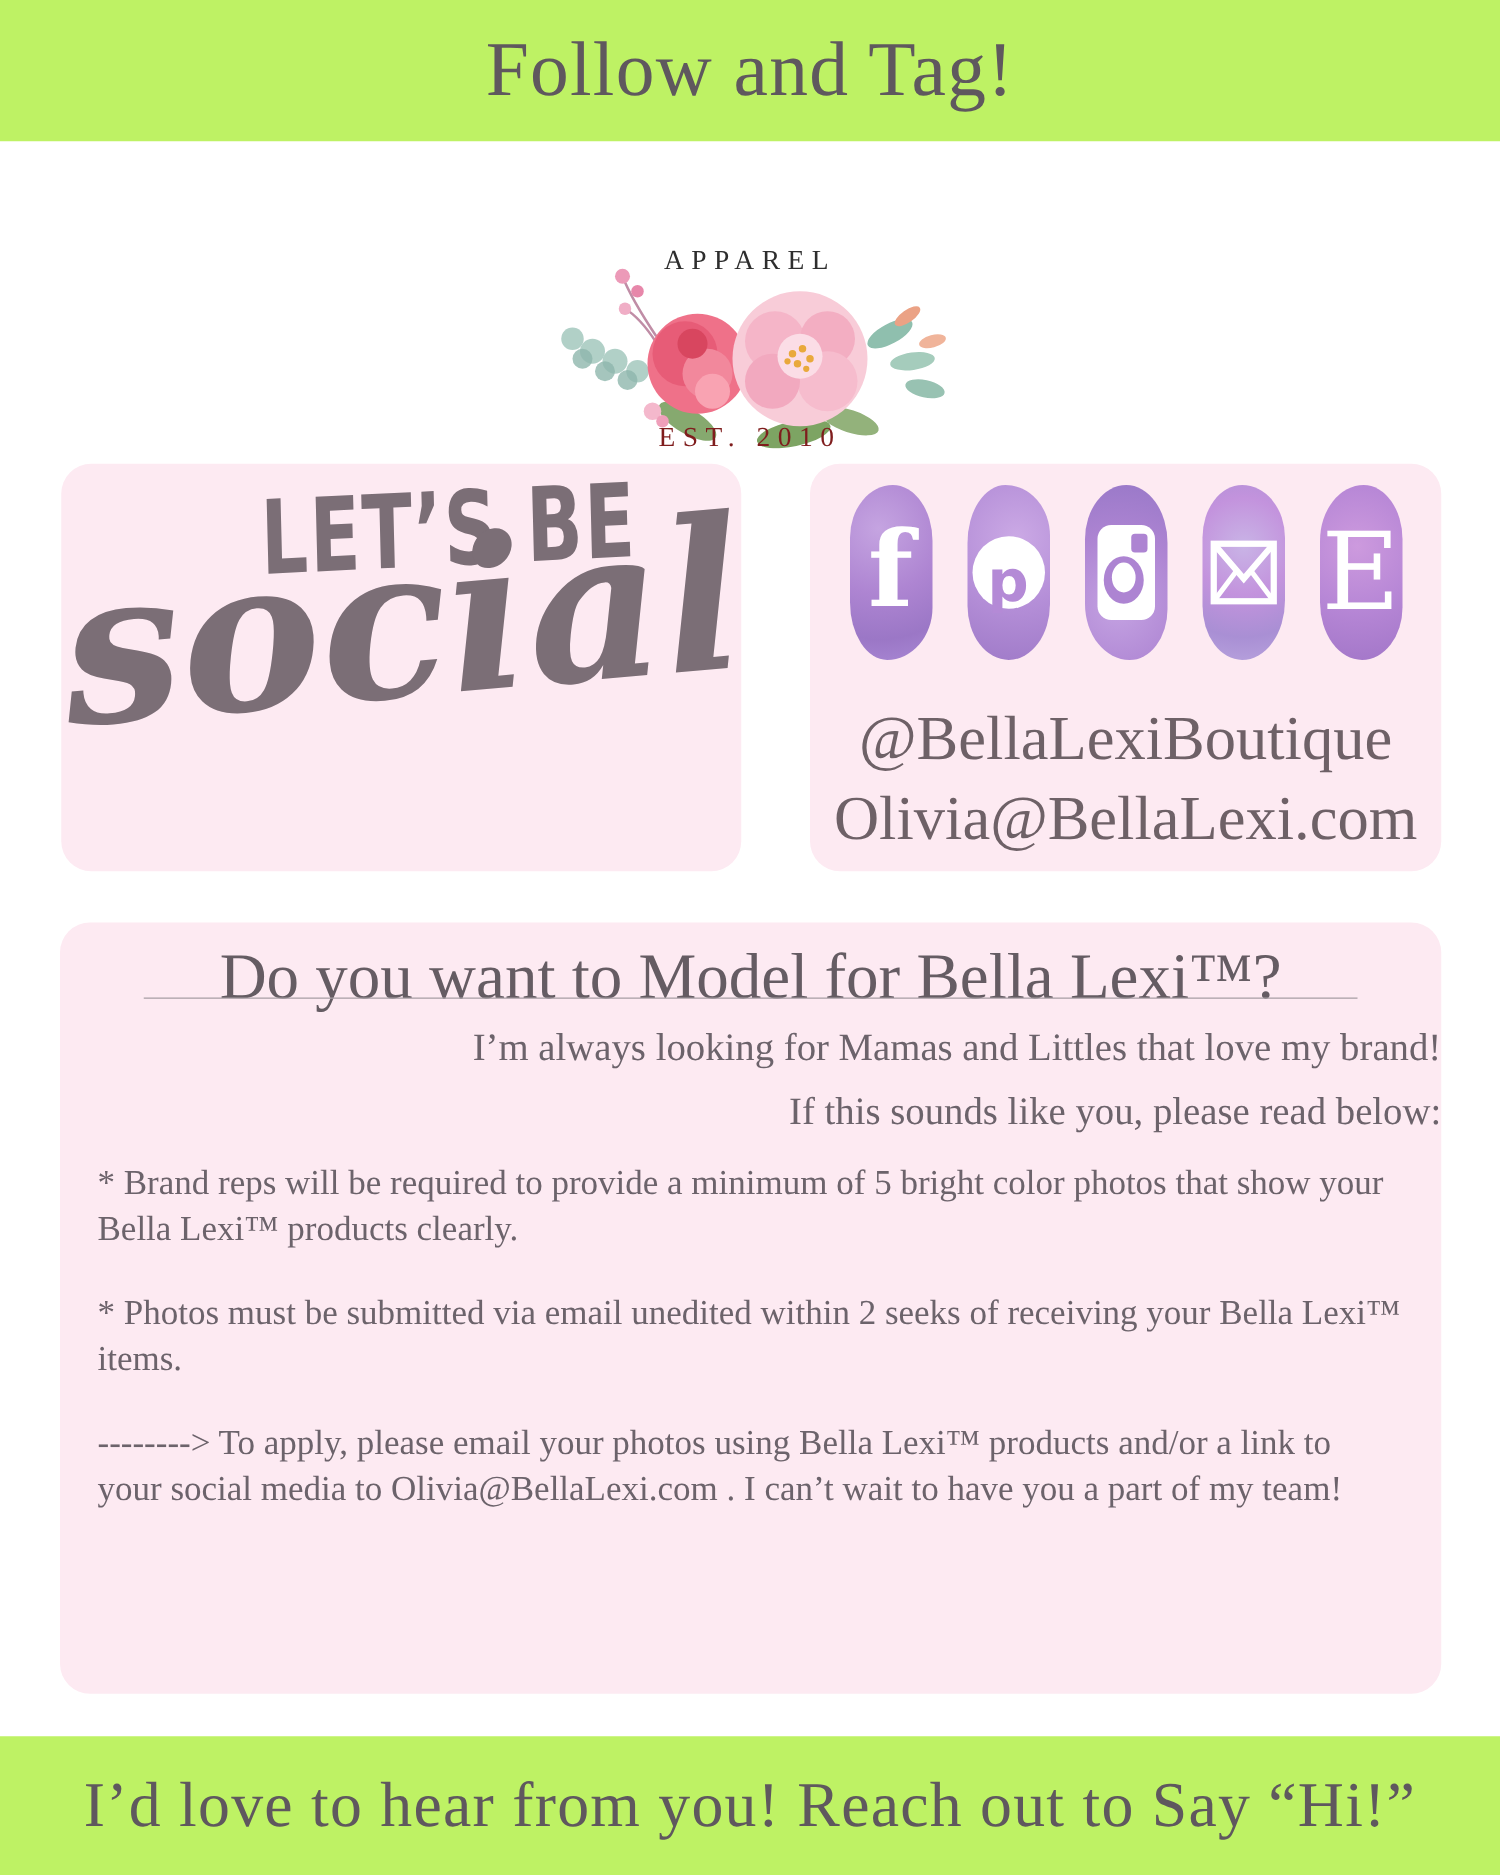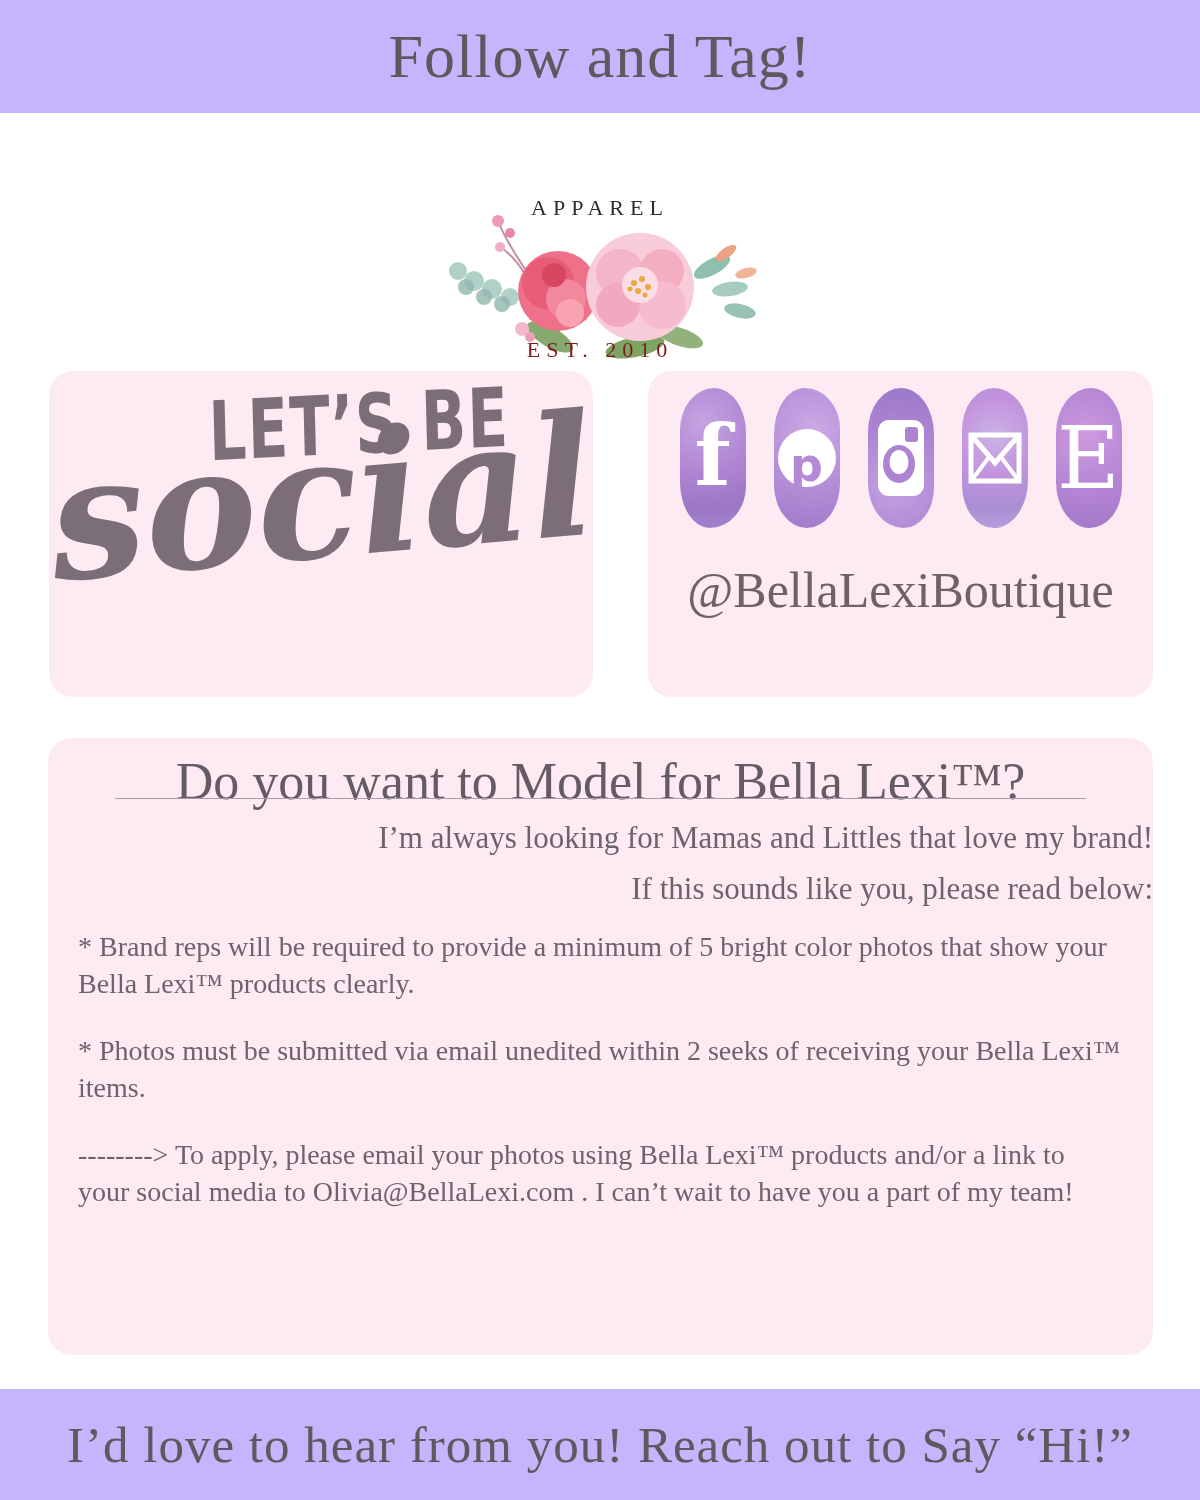--- a/index.html
+++ b/index.html
@@ -3,21 +3,21 @@
 <meta charset="utf-8">
 <style>
   html,body { margin:0; padding:0; }
   body {
     width:1200px; height:1500px; position:relative; background:#ffffff;
     font-family:"Liberation Serif", serif; overflow:hidden;
   }
 
   
   .banner {
-    position:absolute; left:0; width:1200px; background:#c4b5fd;
+    position:absolute; left:0; width:1200px; background:#bef264;
     display:flex; align-items:center; justify-content:center;
     color:#5f585e; letter-spacing:1px; white-space:nowrap;
   }
   .banner-top { top:0; height:113px; font-size:62px; }
   .banner-bottom { top:1389px; height:111px; font-size:51px; }
 
   
   .logo-wrap { position:absolute; top:113px; left:0; width:1200px; height:258px; text-align:center; }
   .logo-script {
     position:absolute; top:-8px; left:0; width:1200px;
@@ -205,20 +205,21 @@
         <rect x="4" y="8" width="48" height="46" fill="none" stroke="#ffffff" stroke-width="5"></rect>
         <path d="M4 8 L28 36 L52 8" fill="none" stroke="#ffffff" stroke-width="5"></path>
         <path d="M4 54 L22 30 M52 54 L34 30" fill="none" stroke="#ffffff" stroke-width="4"></path>
       </svg>
     </div>
     <div class="blob blob-5">
       <span class="glyph-e">E</span>
     </div>
   </div>
   <div class="social-handle">@BellaLexiBoutique</div>
+  <div class="social-email">Olivia@BellaLexi.com</div>
 </section>
 
 <section class="card card-model">
   <div class="model-heading">Do you want to Model for Bella Lexi™?</div>
   <div class="model-divider"></div>
   <div class="intro-1">I’m always looking for Mamas and Littles that love my brand!</div>
   <div class="intro-2">If this sounds like you, please read below:</div>
   <div class="bullets">
     <p class="bullet">* Brand reps will be required to provide a minimum of 5 bright color photos that show your Bella Lexi™ products clearly.</p>
     <p class="bullet">* Photos must be submitted via email unedited within 2 seeks of receiving  your Bella Lexi™ items.</p>

